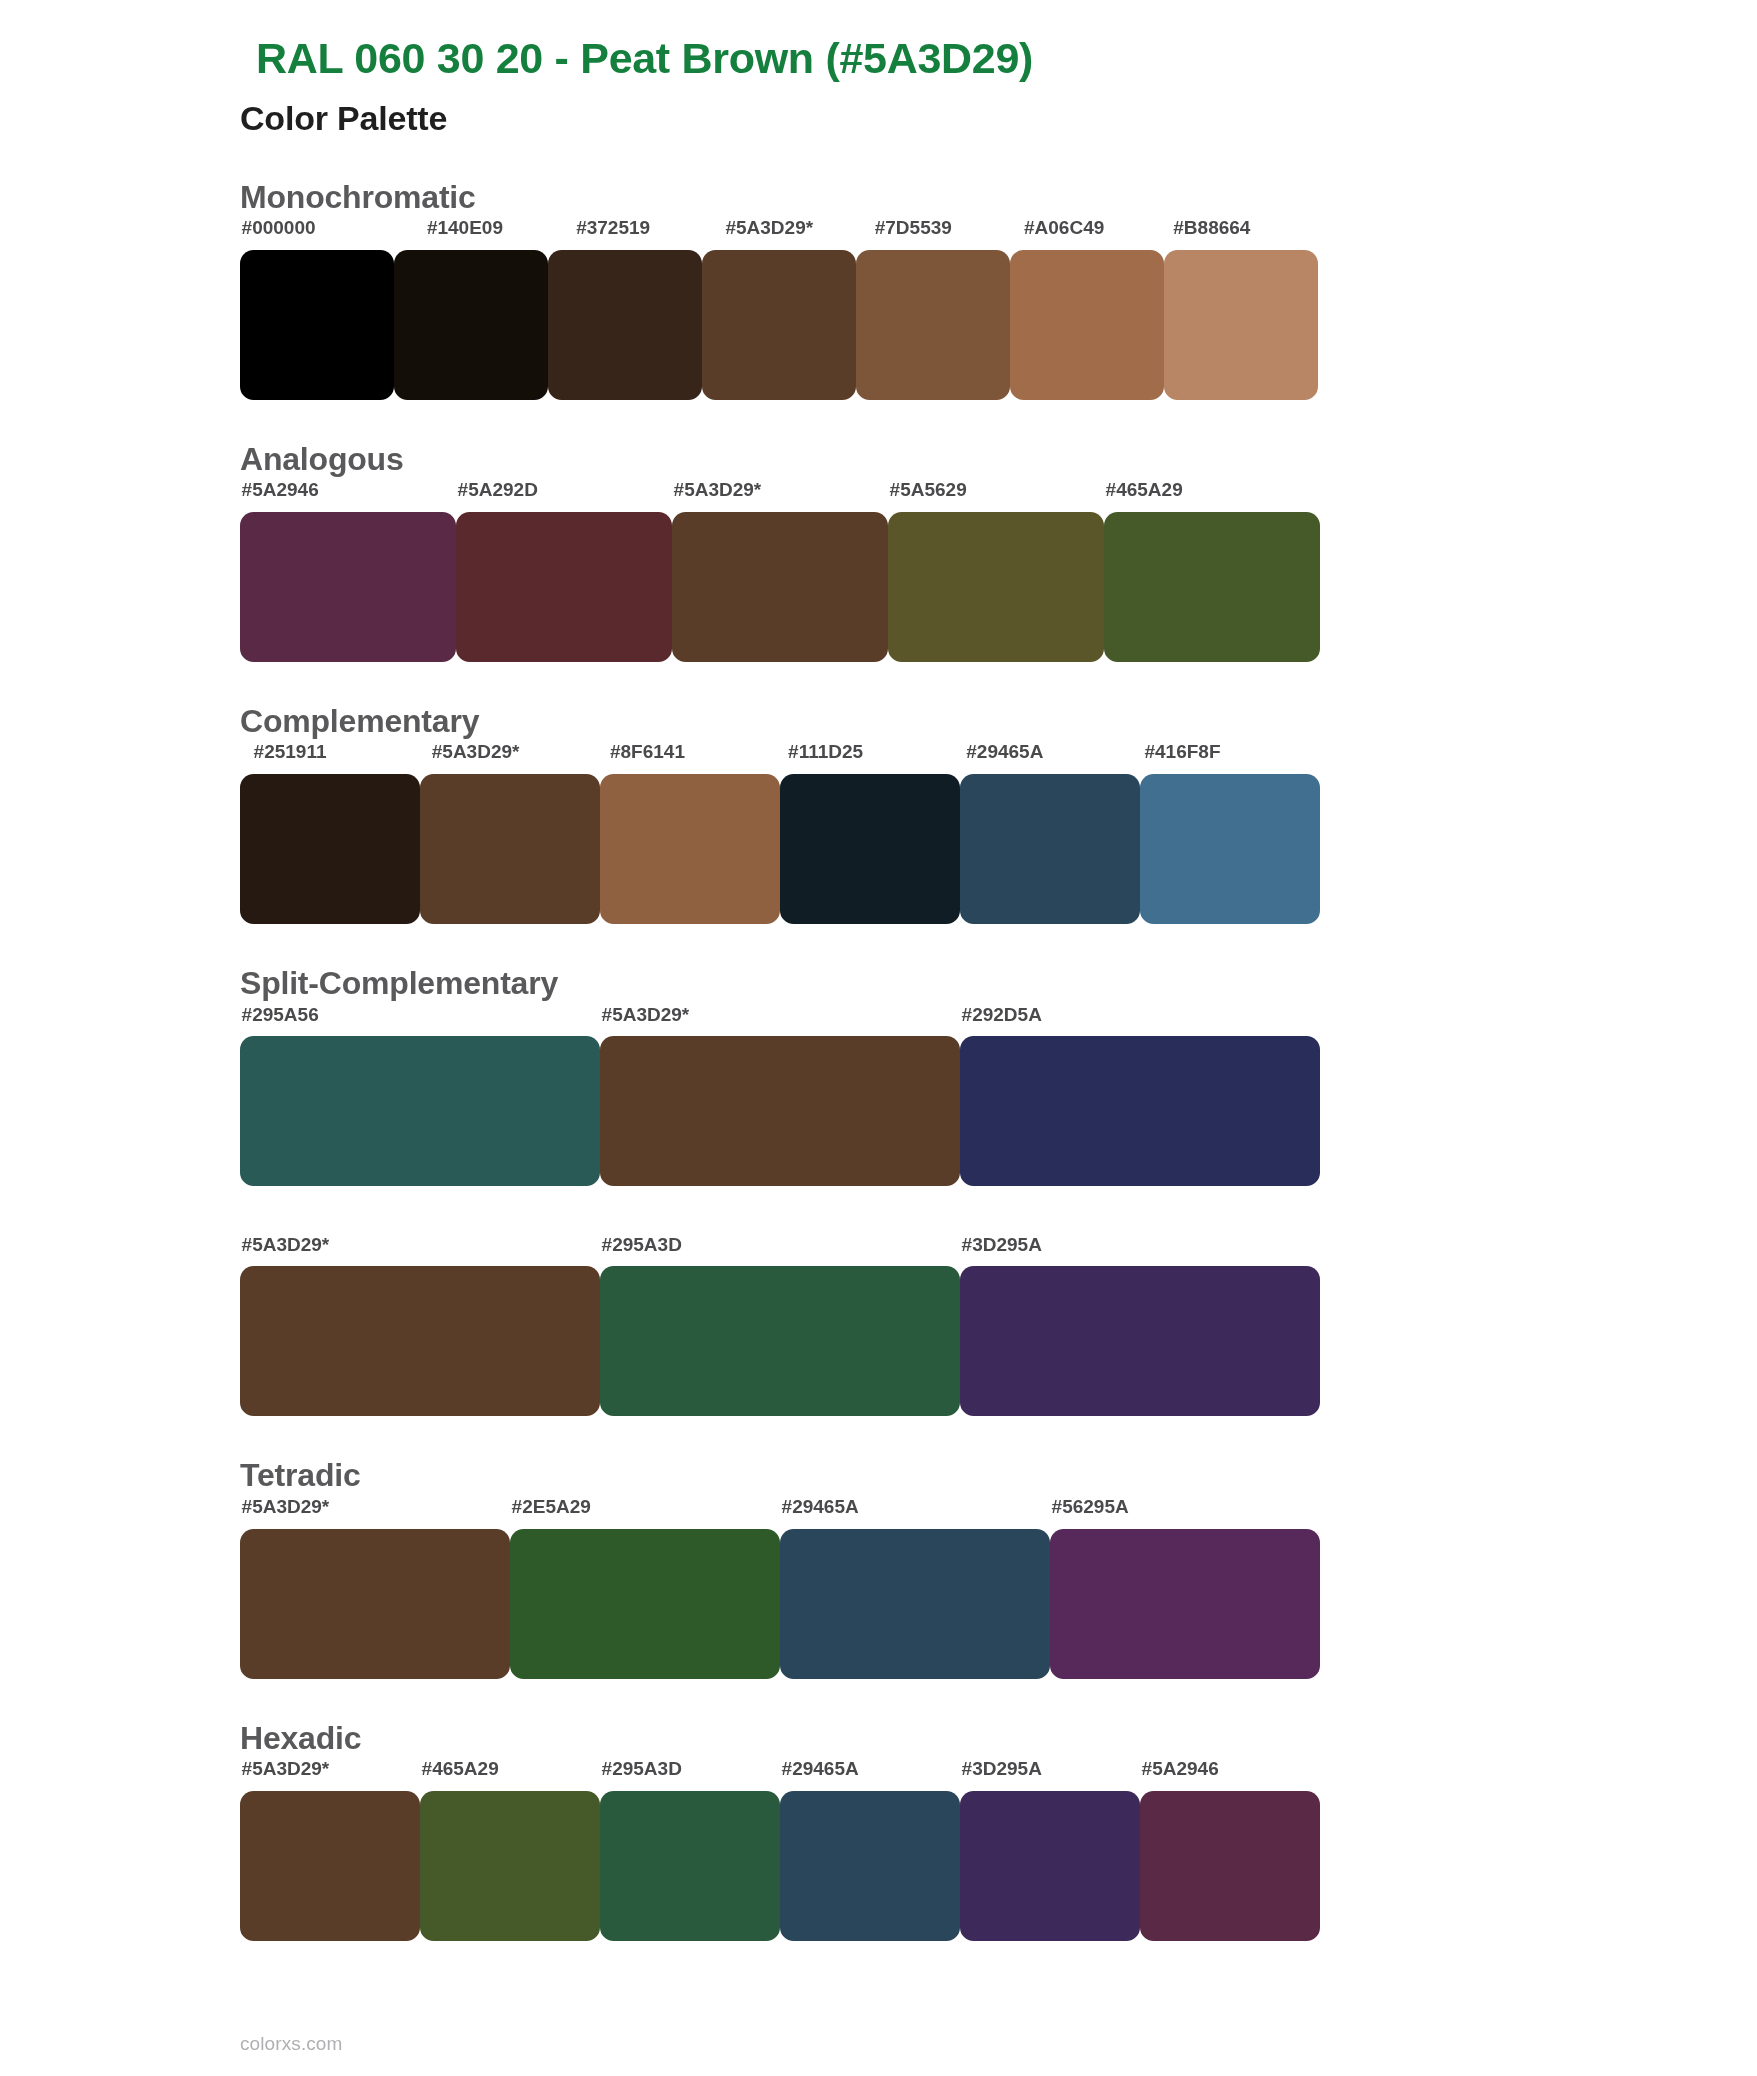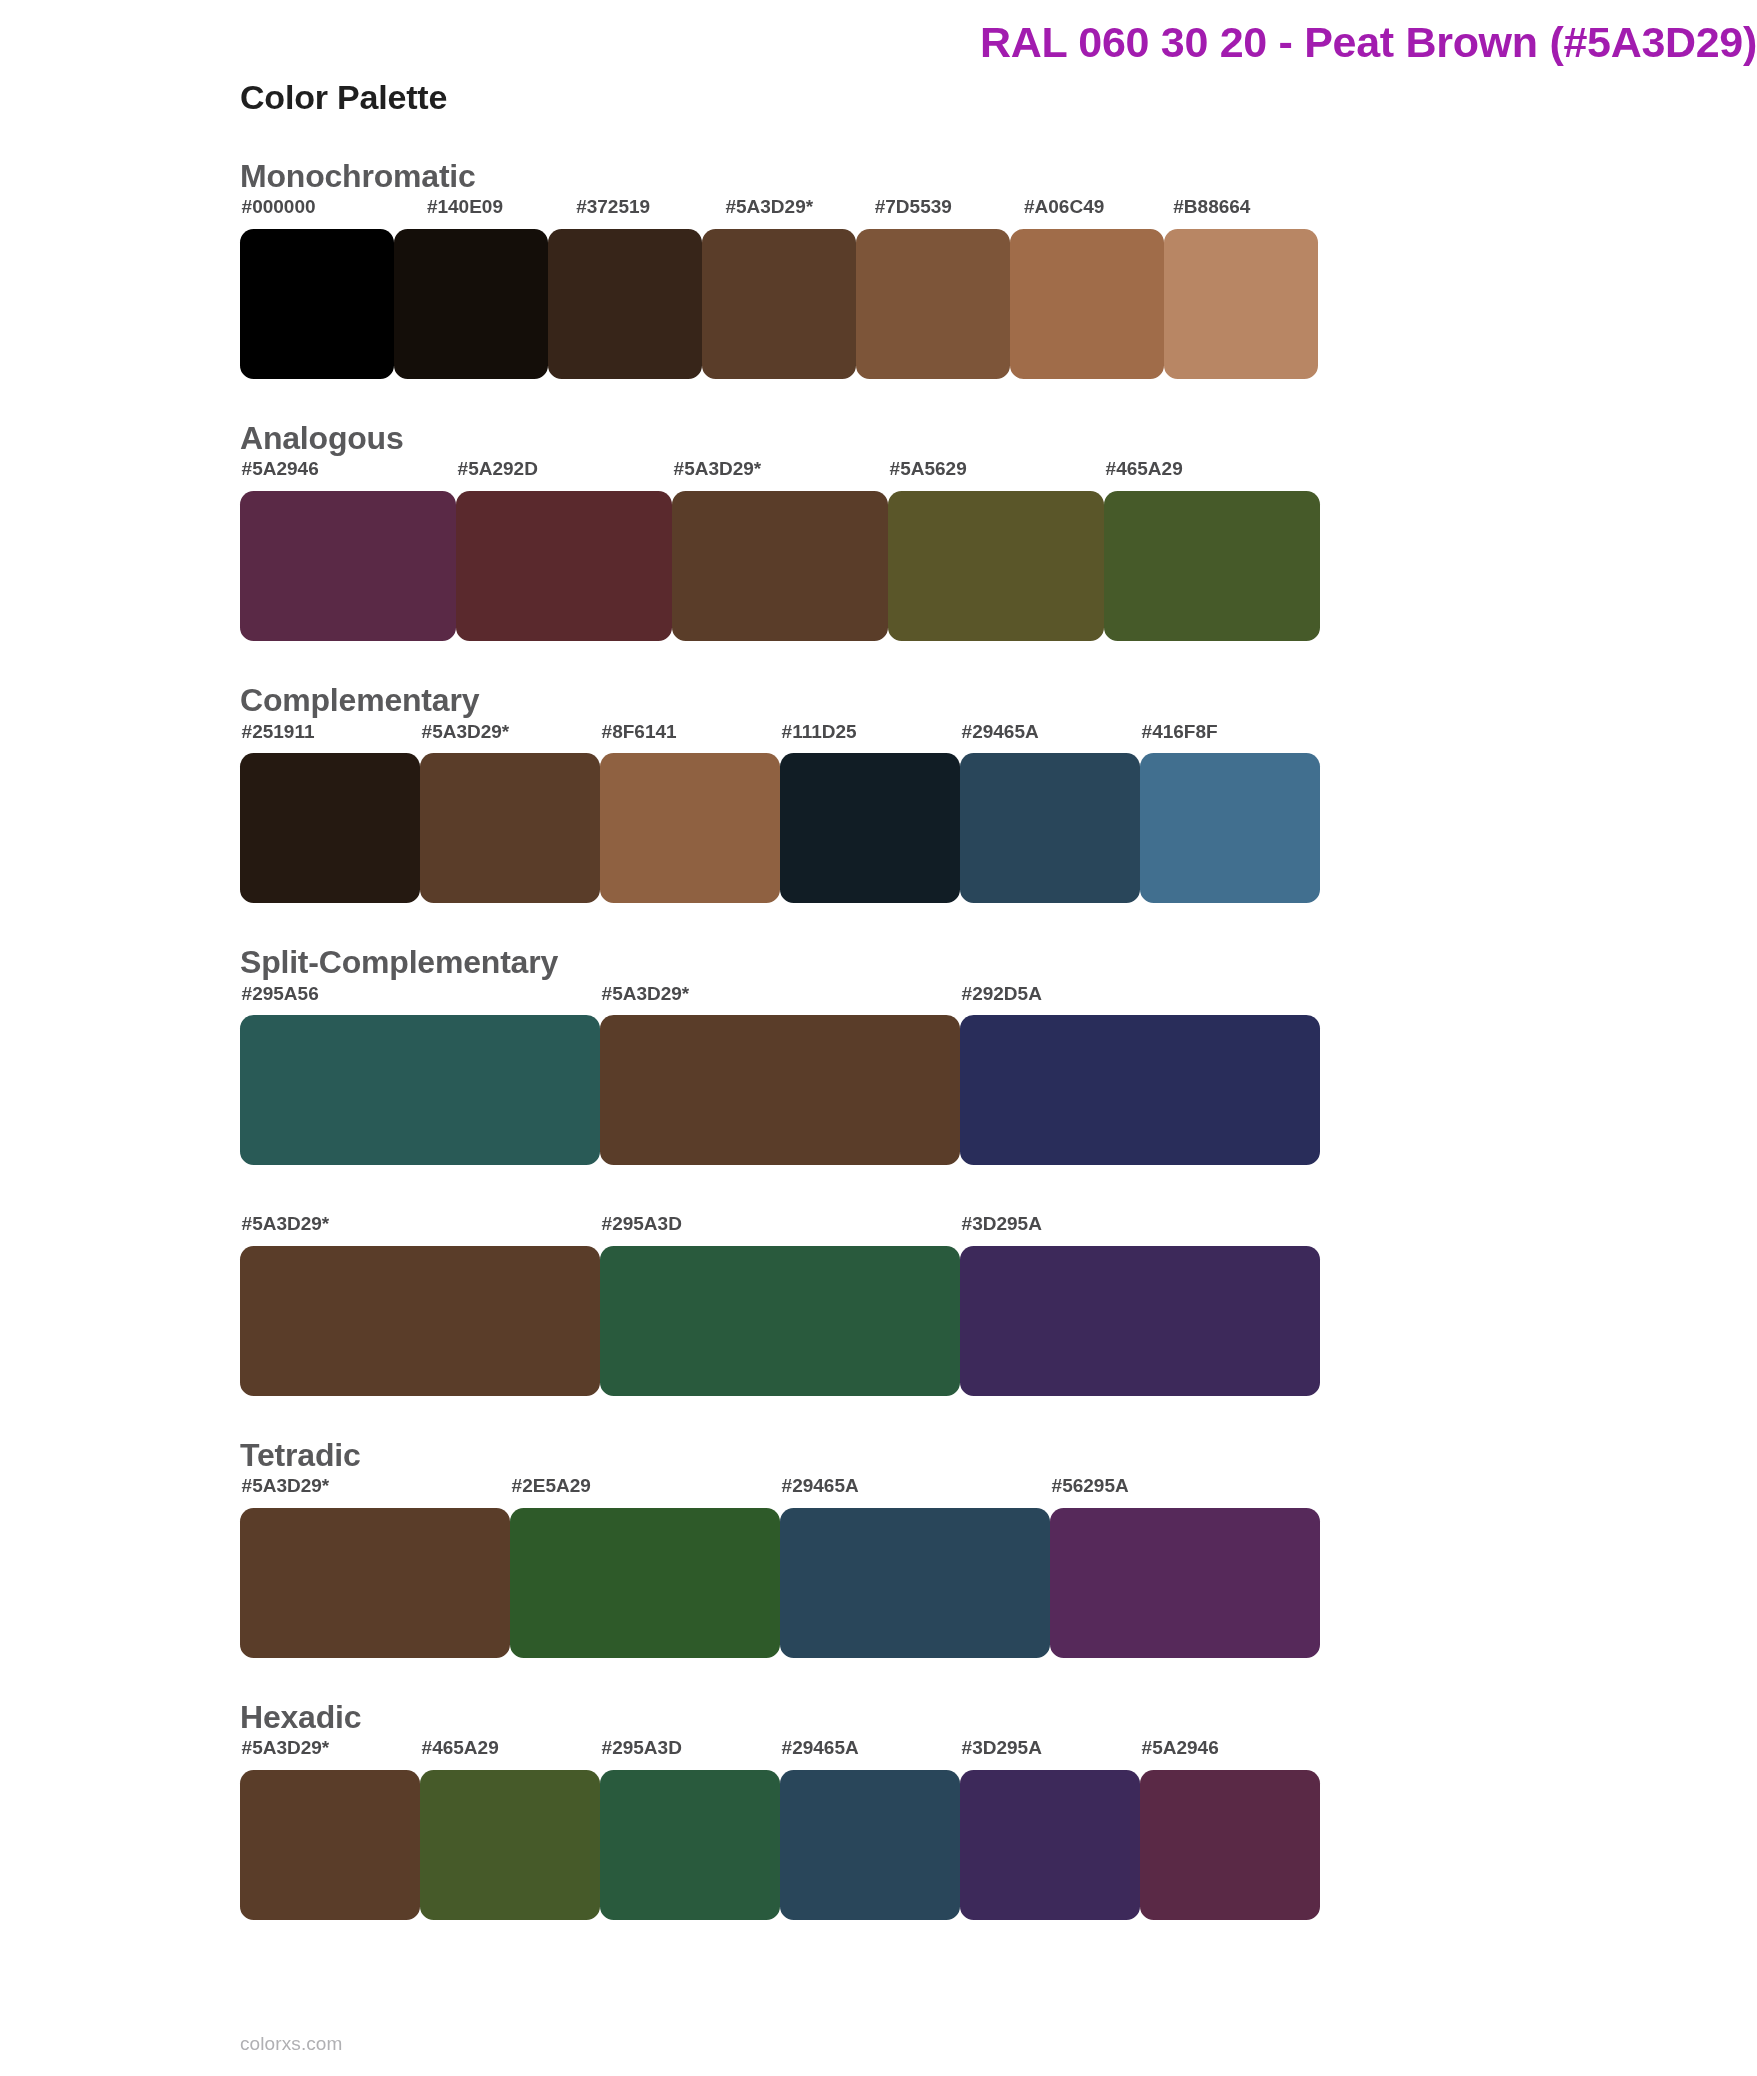--- a/index.html
+++ b/index.html
@@ -24,26 +24,25 @@
     box-sizing: border-box;
   }
 
   .header {
     padding: 17.6px 0 0 240px;
   }
 
   .page-title {
     font-size: 43px;
     font-weight: bold;
-    color: #a21caf;
+    color: #15803d;
     letter-spacing: -0.3px;
     line-height: 1.12;
-    margin: 0;
-    white-space: nowrap;
-    text-align: right;
+    margin: 16px;
+    white-space: nowrap;
   }
 
   .page-subtitle {
     font-size: 34px;
     font-weight: bold;
     color: #1f1f1f;
     letter-spacing: -0.2px;
     line-height: 1.2;
     margin: 11.2px 0 0 0;
     white-space: nowrap;
@@ -169,21 +168,21 @@
             <div class="swatch" title="#5A5629" style="width: 216px; background: rgb(90, 86, 41);"></div>
             <div class="swatch" title="#465A29" style="width: 216px; background: rgb(70, 90, 41);"></div>
           </div>
         </div>
       </div>
       <div class="sec-spacer-md"></div>
       <div class="palette-section">
         <div class="section-title">Complementary</div>
         <div class="swatch-block">
           <div class="hex-labels">
-            <div class="hex-label" style="width: 180px;">#251911</div>
+            <div class="hex-label" style="width: 180px; margin-left: 12px;">#251911</div>
             <div class="hex-label" style="width: 180px;">#5A3D29*</div>
             <div class="hex-label" style="width: 180px;">#8F6141</div>
             <div class="hex-label" style="width: 180px;">#111D25</div>
             <div class="hex-label" style="width: 180px;">#29465A</div>
             <div class="hex-label" style="width: 180px;">#416F8F</div>
           </div>
           <div class="swatch-row">
             <div class="swatch" title="#251911" style="width: 180px; background: rgb(37, 25, 17);"></div>
             <div class="swatch" title="#5A3D29*" style="width: 180px; background: rgb(90, 61, 41);"></div>
             <div class="swatch" title="#8F6141" style="width: 180px; background: rgb(143, 97, 65);"></div>

